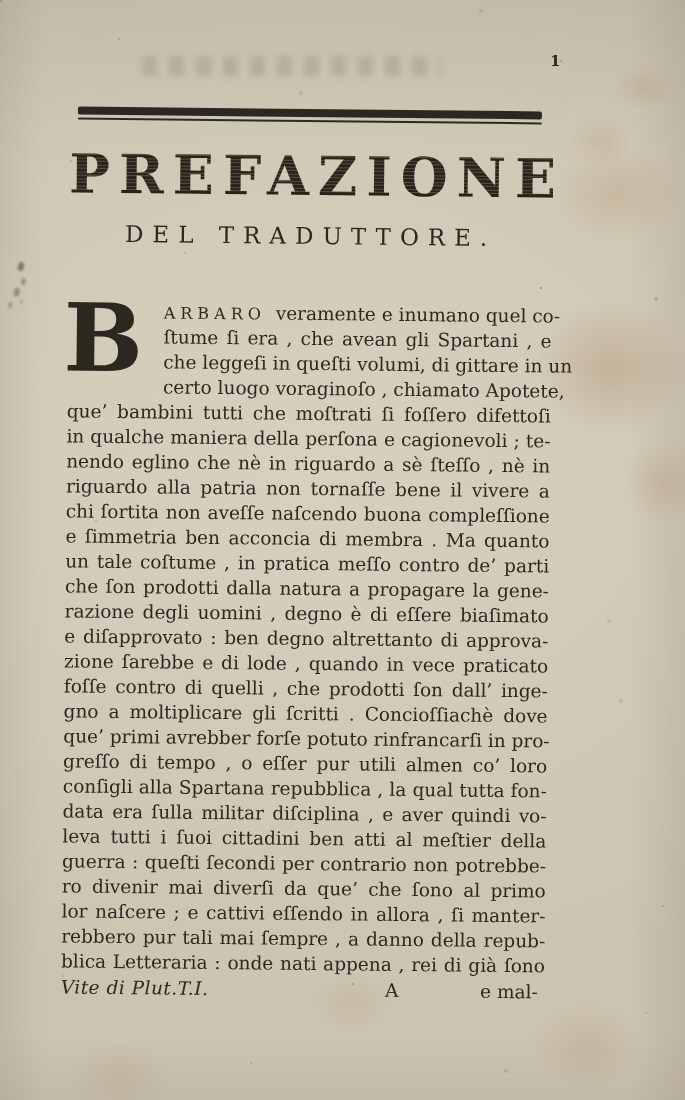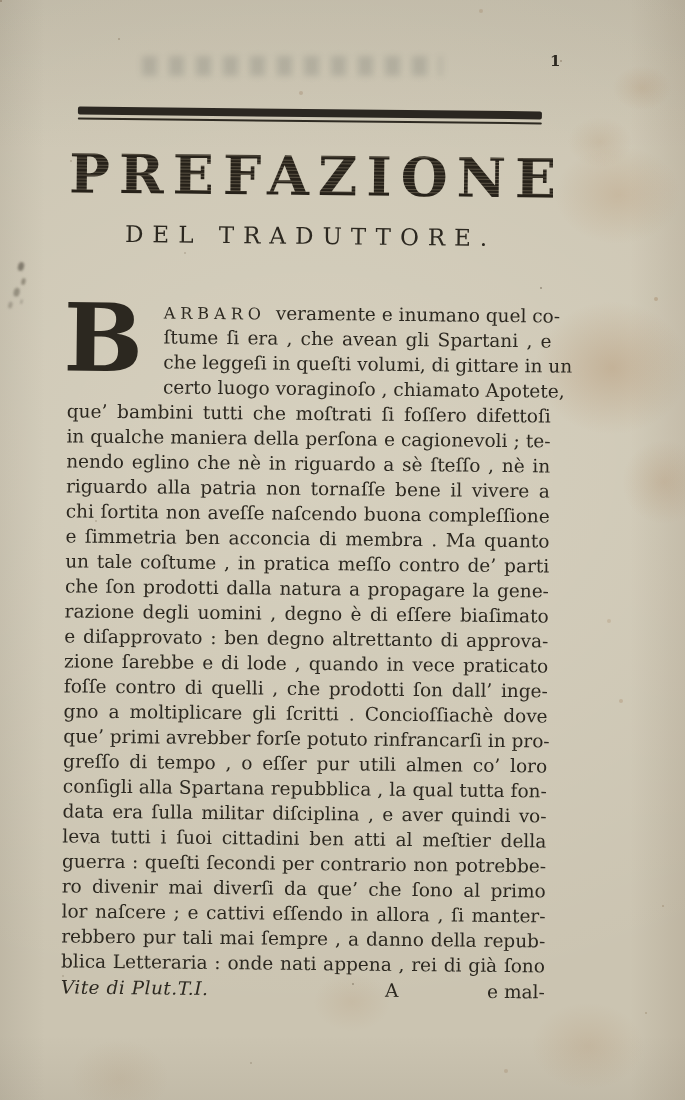--- a/index.html
+++ b/index.html
@@ -70,21 +70,21 @@
     color:var(--ink,#2c2820);}
   .bodytext{position:absolute;left:0;top:196px;width:484px;font-size:18.5px;line-height:25px;}
   .dropcap{float:left;width:96px;height:100px;}
   .dropcap span{font-size:94px;line-height:78px;font-weight:bold;display:block;
     margin-left:-4px;color:var(--ink,#2c2820);}
   .line{text-align:justify;text-align-last:justify;height:25px;white-space:nowrap;}
   .sc{font-size:16px;letter-spacing:5px;margin-right:4px;}
   .footer{position:relative;height:26px;margin-top:1px;font-size:18.5px;}
   .footer .vol{font-style:italic;letter-spacing:.5px;}
   .footer .sig{position:absolute;left:67%;top:0;}
-  .footer .catch{position:absolute;right:0;top:0;}
+  .footer .catch{position:absolute;right:7px;top:0;}
 </style>
 </head>
 <body>
 
 <div class="sheet">
   <div class="specks"></div>
   <div class="smudge"></div>
   <div class="ghost"></div>
   <span class="pagenum">1</span>
 

